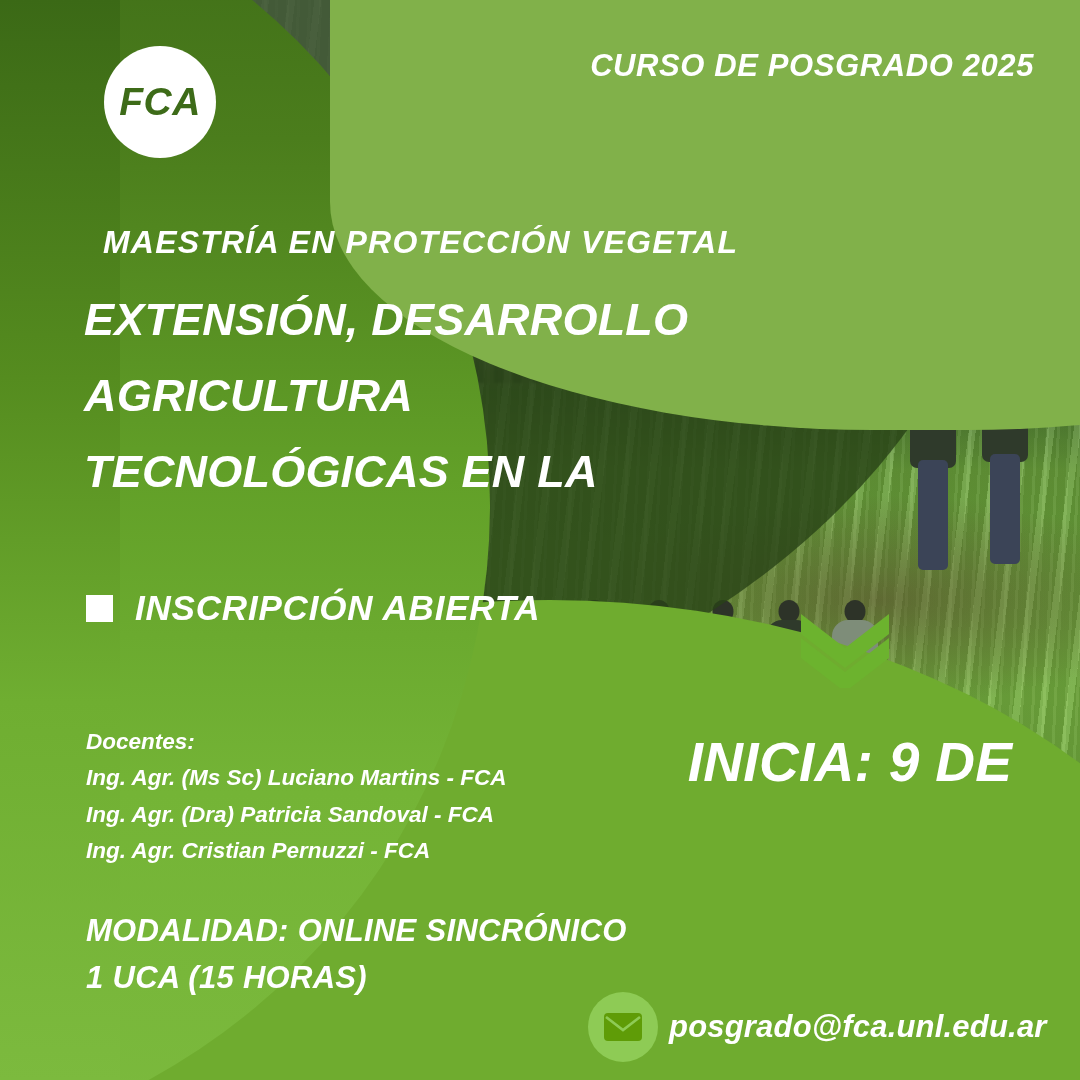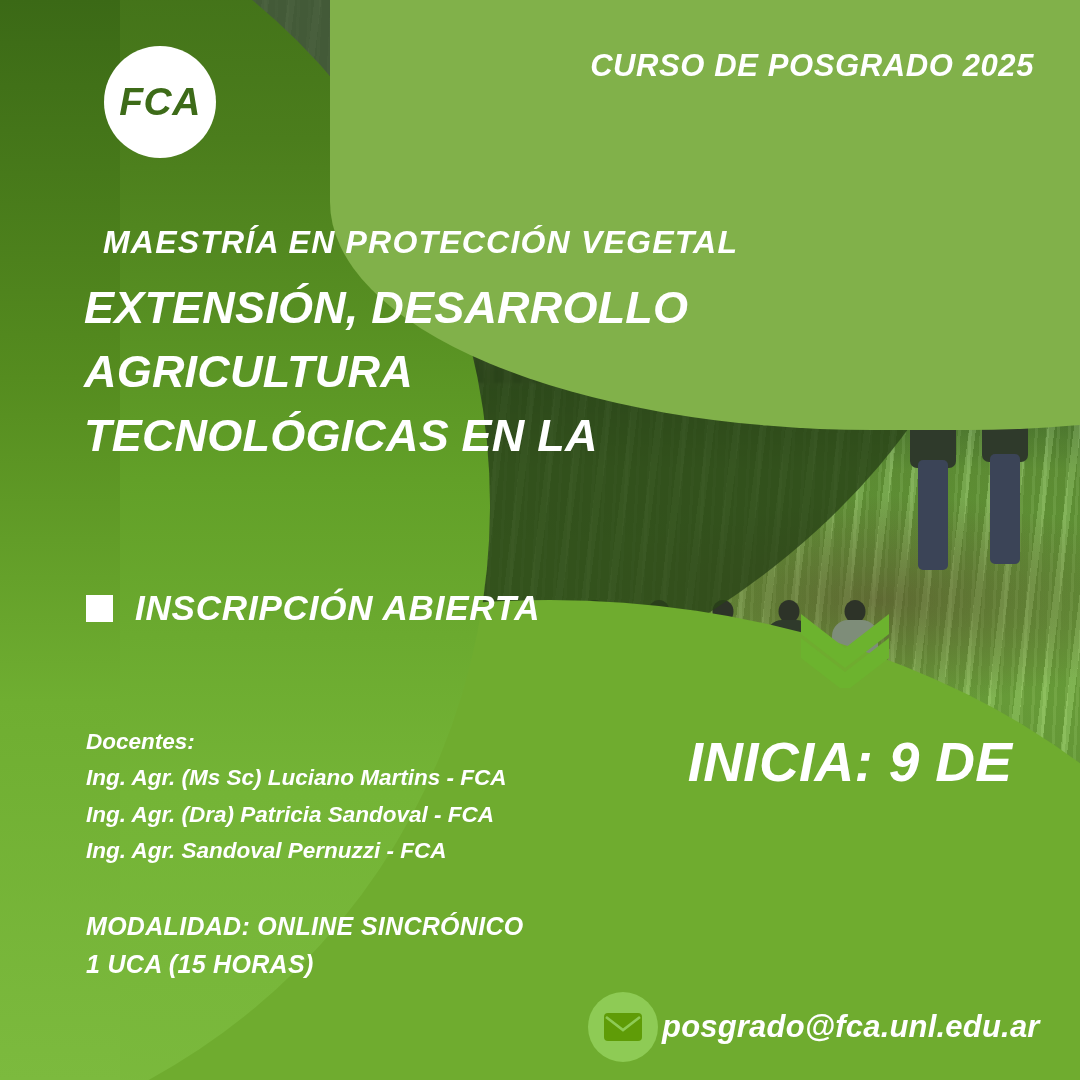--- a/index.html
+++ b/index.html
@@ -135,53 +135,53 @@
   .program{
     position:absolute; left:103px; top:196px;
     color:#fff; font-size:32px; font-weight:bold; letter-spacing:1.2px;margin-top:28px;
   }
 
   .title{
     position:absolute; left:84px; top:276px; width:820px;
     color:#fff; font-size:45px; font-weight:bold; line-height:1.42;
     letter-spacing:.2px;
   }
-  .title div{ white-space:nowrap; }
+  .title div{ white-space:nowrap;margin-top:12px; }
 
   .open-row{
     position:absolute; left:86px; top:588px;
     display:flex; align-items:center; gap:22px;
   }
   .bullet{ width:27px; height:27px; background:#fff; }
   .open-row .txt{ color:#fff; font-size:35px; font-weight:bold; letter-spacing:.8px; }
 
   .teachers{
     position:absolute; left:86px; top:700px;
     color:#fff; font-size:22.5px; font-weight:bold; line-height:1.62;margin-top:24px;
   }
 
   .modality{
     position:absolute; left:86px; top:908px;
-    color:#fff; font-size:25px; font-weight:bold; line-height:1.5;
+    color:#fff; font-size:31px; font-weight:bold; line-height:1.5;
     letter-spacing:.3px;
   }
 
   
   .chevrons{ position:absolute; left:795px; top:612px; width:100px; height:76px; }
 
   .start-date{
     position:absolute; left:640px; top:725px; width:420px;
     text-align:center; color:#fff; font-size:55px; font-weight:bold;
     line-height:1.35; letter-spacing:.3px;
   }
 
   
   .email-row{
     position:absolute; left:588px; bottom:18px;
-    display:flex; align-items:center; gap:4px;
+    display:flex; align-items:center; gap:11px;
   }
   .mail-circle{
     width:70px; height:70px; border-radius:50%;
     background:#8ecb55; display:flex; align-items:center; justify-content:center;
   }
   .email-txt{ color:#fff; font-size:31px; font-weight:bold; letter-spacing:.2px; }
 </style>
 </head>
 <body>
 
@@ -291,21 +291,21 @@
 
     <div class="open-row">
       <div class="bullet"></div>
       <div class="txt">INSCRIPCIÓN ABIERTA</div>
     </div>
 
     <div class="teachers">
       <div>Docentes:</div>
       <div>Ing. Agr. (Ms Sc) Luciano Martins  - FCA</div>
       <div>Ing. Agr. (Dra) Patricia Sandoval - FCA</div>
-      <div>Ing. Agr. Sandoval Pernuzzi - FCA</div>
+      <div>Ing. Agr. Cristian Pernuzzi - FCA</div>
     </div>
 
     <div class="modality">
       <div>MODALIDAD: ONLINE SINCRÓNICO</div>
       <div>1 UCA (15 HORAS)</div>
     </div>
 
     <div class="chevrons">
       <svg width="100" height="76" viewBox="0 0 100 76">
         <polygon points="6,2 50,36 94,2 94,22 50,56 6,22" fill="#6cb32e"></polygon>

